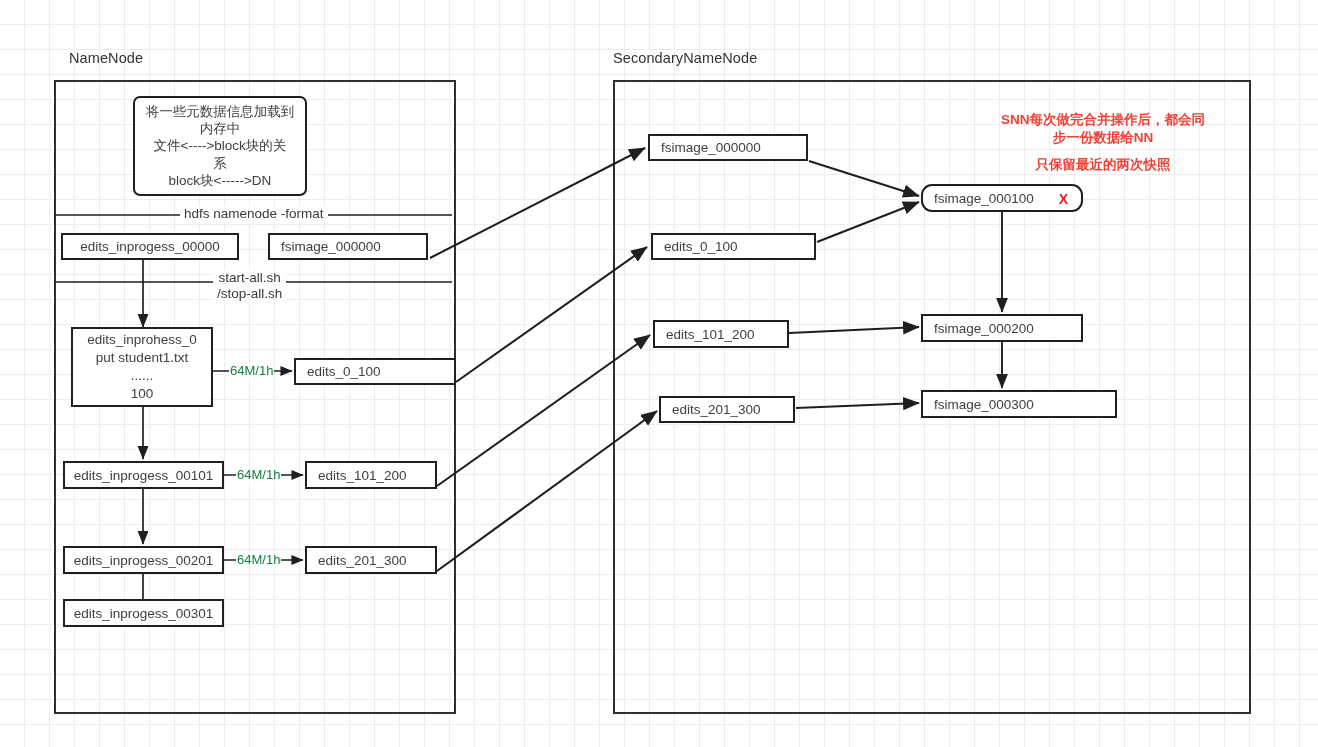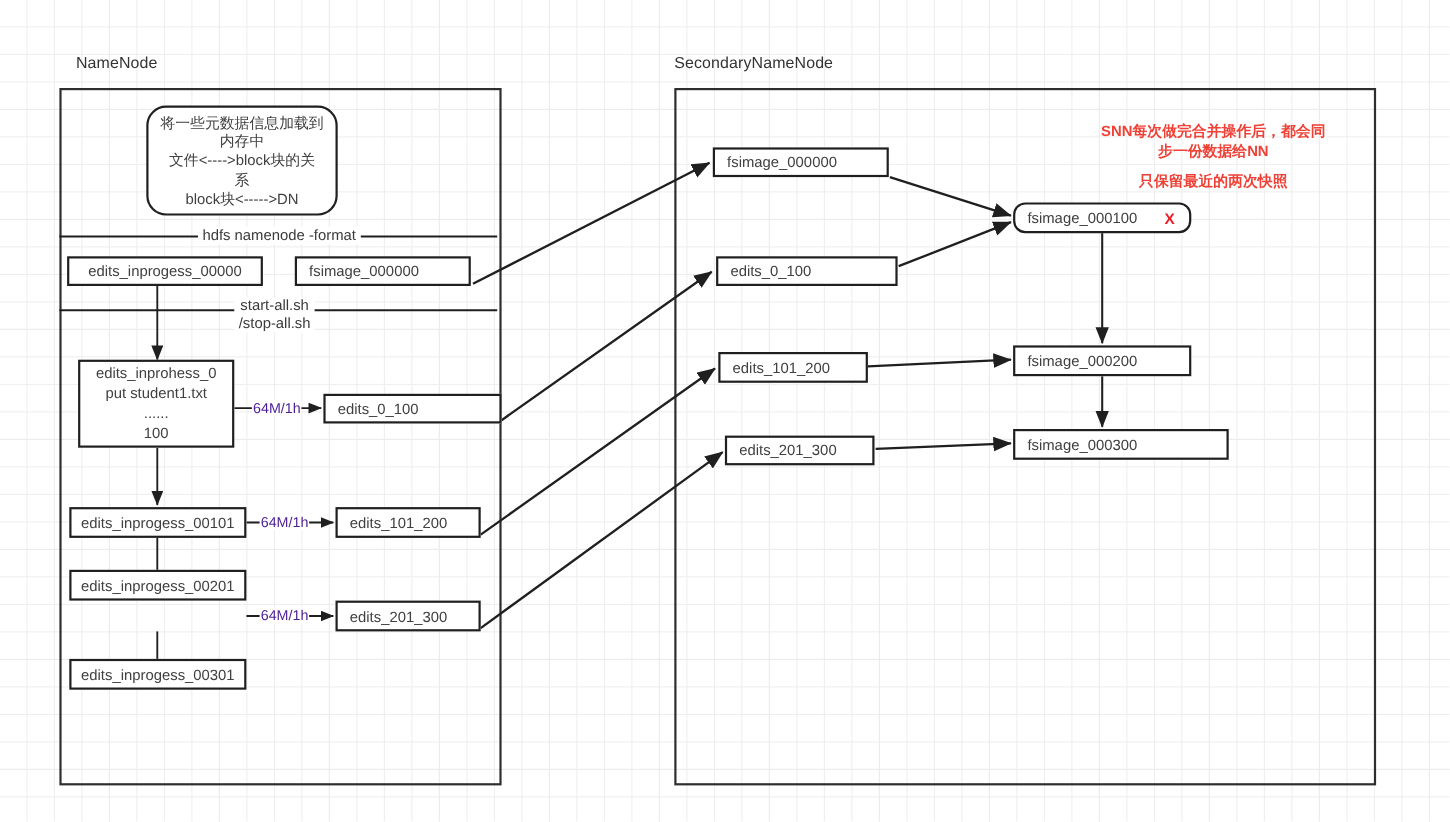--- a/index.html
+++ b/index.html
@@ -57,39 +57,39 @@
     color: #404040;
     white-space: nowrap;
   }
   .node.pad-left {
     padding-left: 11px;
   }
   .node.center {
     justify-content: center;
   }
   .node.rounded {
-    border-radius: 18px;
+    border-radius: 7px;
     flex-direction: column;
     justify-content: center;
     text-align: center;
     line-height: 1.28;
     padding: 4px 6px;
     white-space: normal;
   }
   .node.multiline {
     flex-direction: column;
     justify-content: center;
     text-align: left;
     line-height: 1.35;
     white-space: normal;
   }
   .edge-label {
     position: absolute;
     font-size: 13px;
-    color: #4c1d95;
+    color: #15803d;
     background: #ffffff;
     white-space: nowrap;
     padding: 0 1px;
   }
   .sep-label {
     position: absolute;
     font-size: 13.5px;
     color: #3a3a3a;
     background: #ffffff;
     white-space: nowrap;
@@ -184,21 +184,21 @@
 
   <div class="node multiline" style="left:71px; top:327px; width:142px; height:80px;">
     <span>edits_inprohess_0</span>
     <span>put student1.txt</span>
     <span>......</span>
     <span>100</span>
   </div>
 
   <div class="node center" style="left:63px; top:461px; width:161px; height:28px;">edits_inprogess_00101</div>
 
-  <div class="node center" style="left:63px; top:518px; width:161px; height:28px;">edits_inprogess_00201</div>
+  <div class="node center" style="left:63px; top:546px; width:161px; height:28px;">edits_inprogess_00201</div>
 
   <div class="node center" style="left:63px; top:599px; width:161px; height:28px;">edits_inprogess_00301</div>
 
   <div class="node pad-left" style="left:294px; top:358px; width:162px; height:27px;">edits_0_100</div>
 
   <div class="node pad-left" style="left:305px; top:461px; width:132px; height:28px;">edits_101_200</div>
 
   <div class="node pad-left" style="left:305px; top:546px; width:132px; height:28px;">edits_201_300</div>
 
   <div class="edge-label" style="left:229px; top:363px;">64M/1h</div>

